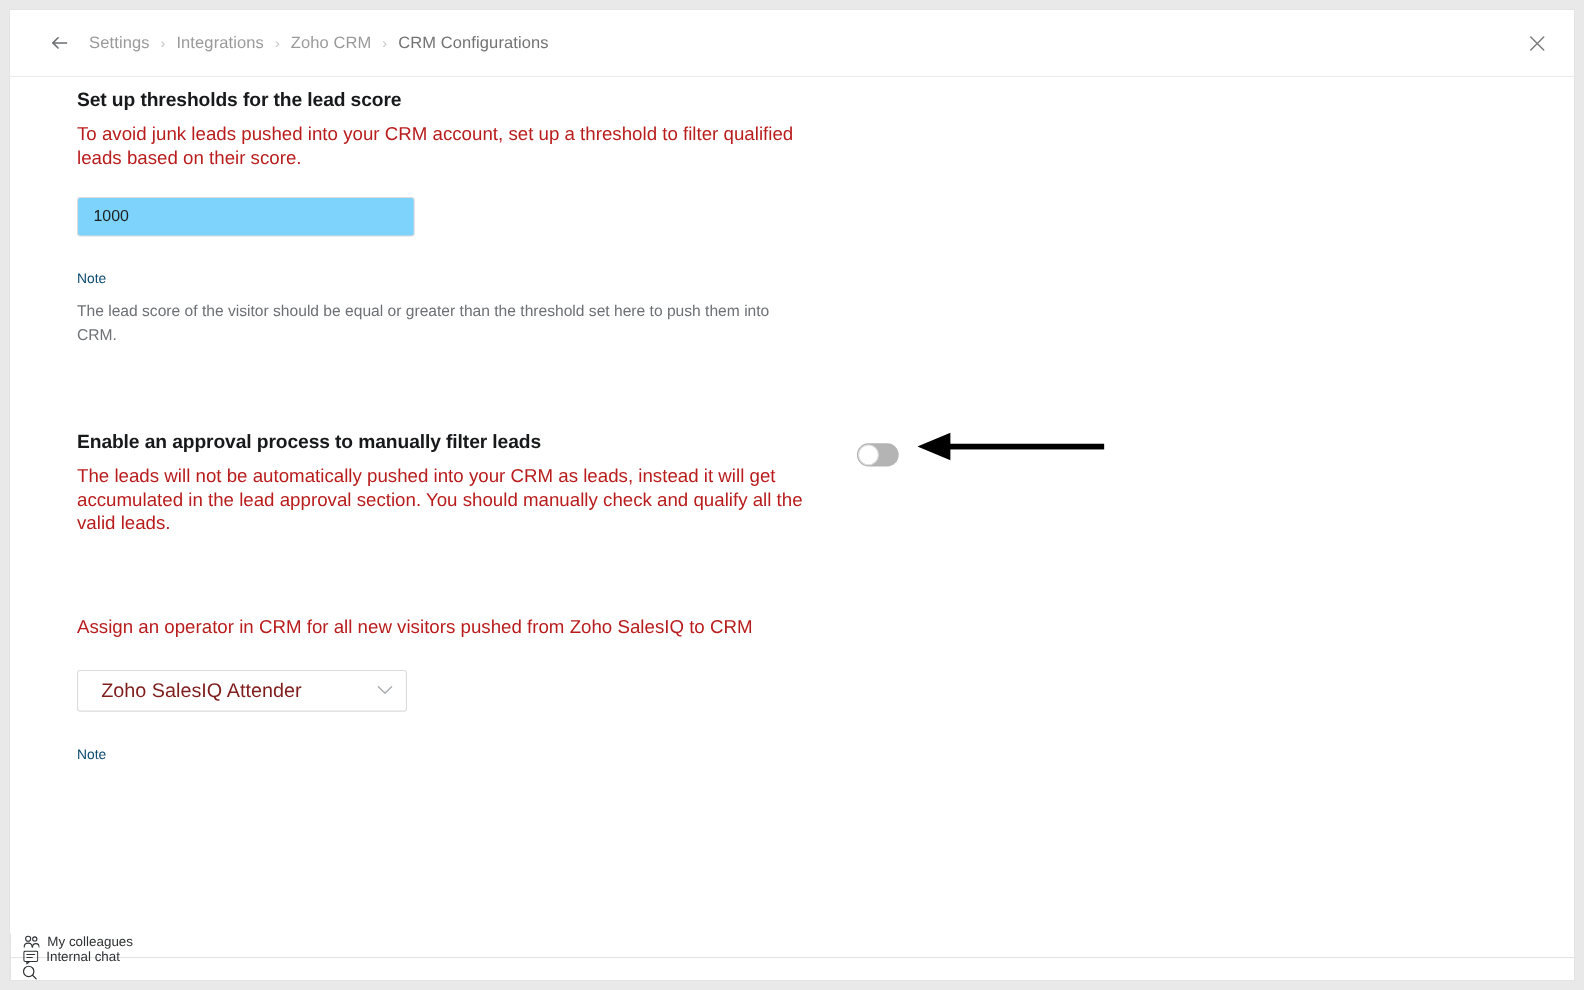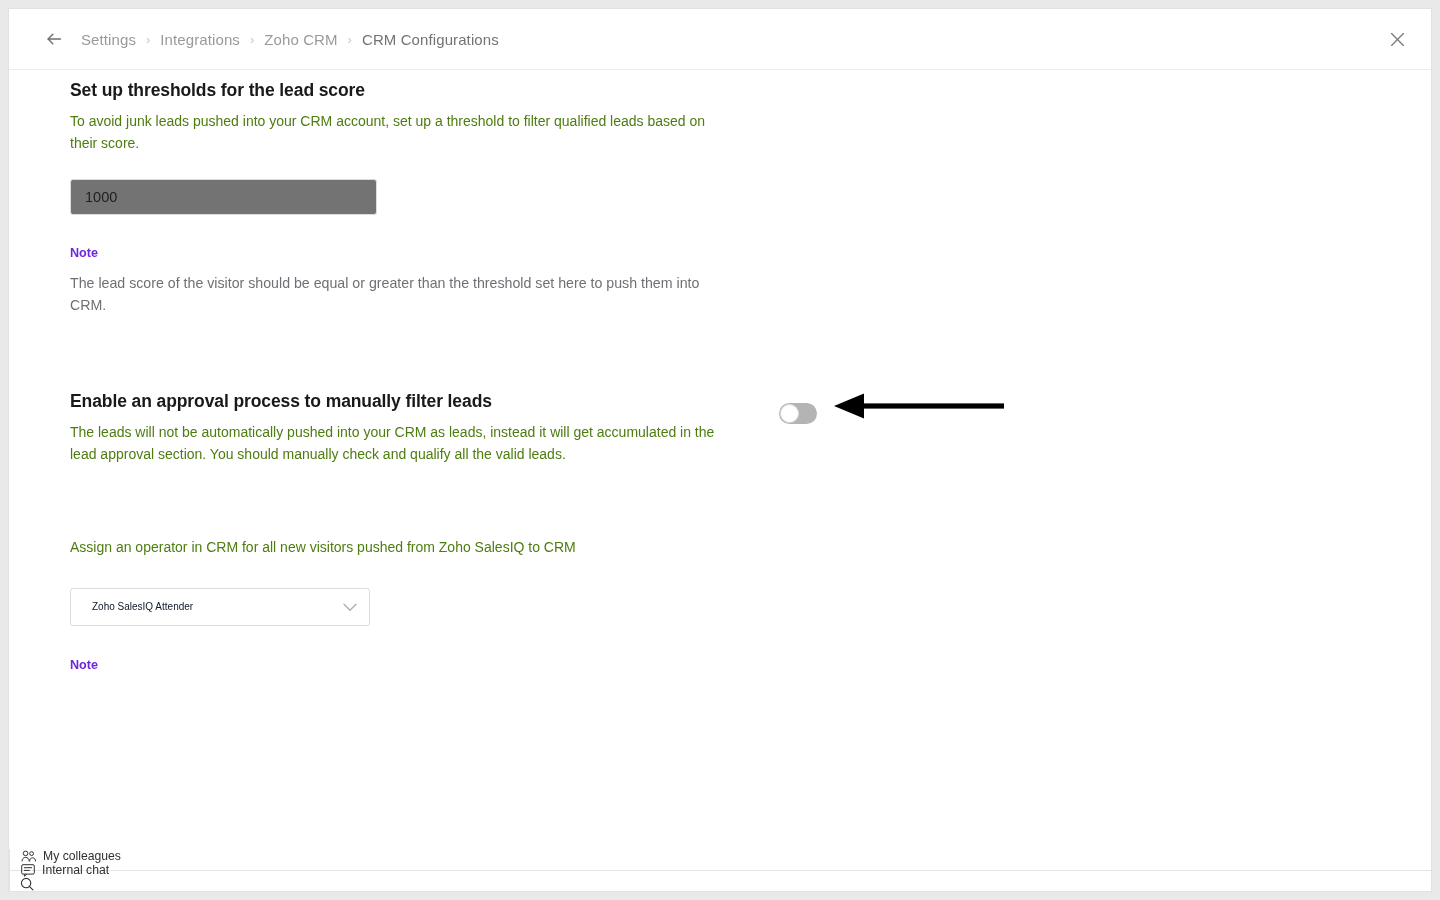--- a/index.html
+++ b/index.html
@@ -106,69 +106,69 @@
   .section { position: relative; }
 
   .sec-title {
     font-size: 17.5px;
     font-weight: bold;
     color: #17191a;
     letter-spacing: -0.1px;
   }
 
   .sec-desc {
-    font-size: 14px;
-    color: #4d7c0f;
+    font-size: 17px;
+    color: #b91c1c;
     line-height: 21.5px;
     max-width: 660px;
     margin-top: 10px;
   }
 
   .note-label {
     font-size: 12.6px;
-    font-weight: bold;
-    color: #6d28d9;
+    font-weight: normal;
+    color: #0c4a6e;
   }
 
   .note-text {
     font-size: 14.2px;
     color: #6d7175;
     line-height: 21.5px;
     max-width: 665px;
     margin-top: 13px;
   }
 
   .text-input {
     width: 307px;
     height: 36px;
     border: 1px solid #dcdcdc;
     border-radius: 3px;
     font-size: 14.5px;
     color: #1d1f20;
     padding: 0 14px;
     font-family: "Liberation Sans", sans-serif;
-    background: #737373;
+    background: #7dd3fc;
     outline: none;
   }
 
   .select-box {
     width: 300px;
     height: 38px;
     border: 1px solid #dcdcdc;
     border-radius: 3px;
     display: flex;
     align-items: center;
     padding: 0 12px 0 21px;
     cursor: pointer;
     background: #fff;
   }
   .select-value {
     flex: 1;
-    font-size: 10px;
-    color: #0f172a;
+    font-size: 18px;
+    color: #7f1d1d;
   }
 
   
   .toggle {
     position: absolute;
     left: 709px;
     top: 12px;
     width: 38px;
     height: 21px;
     border-radius: 11px;

